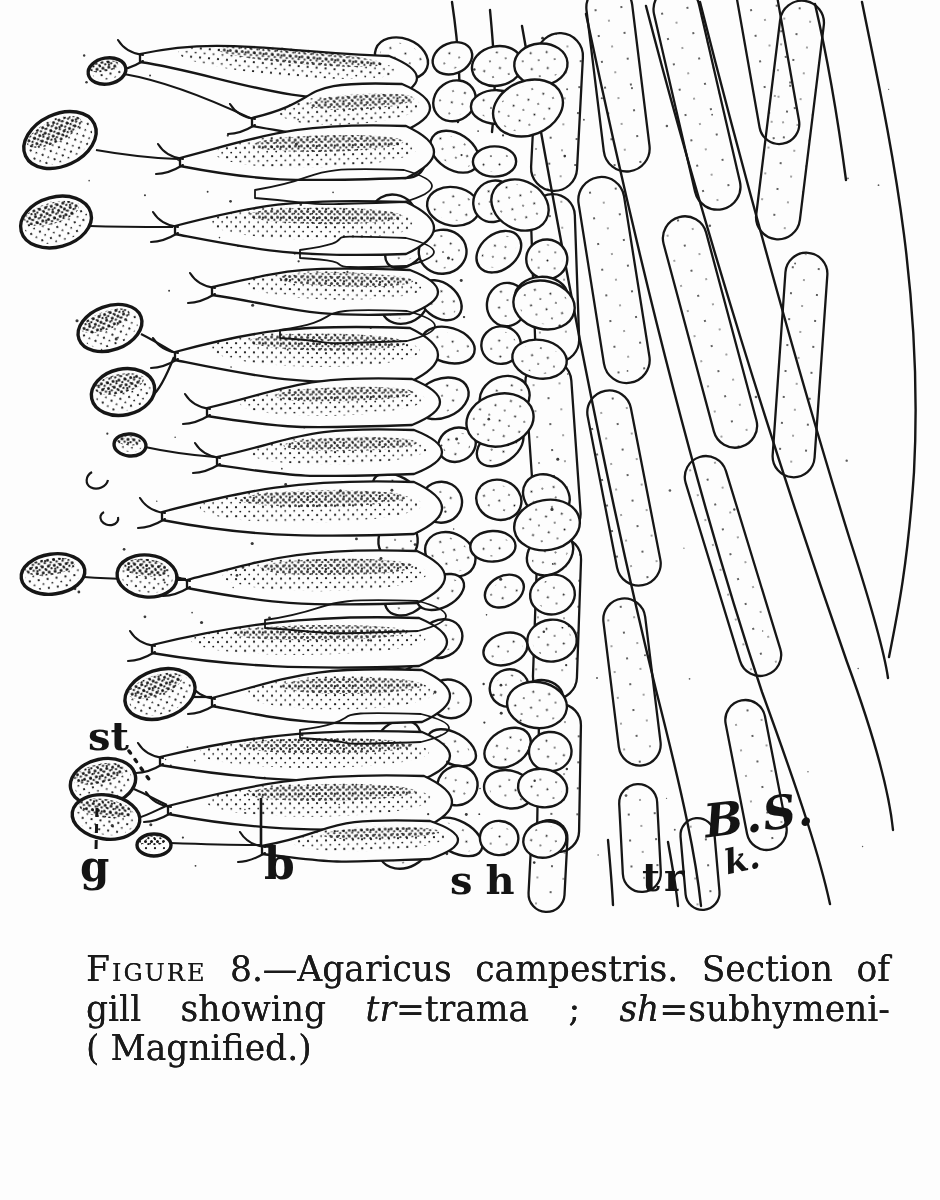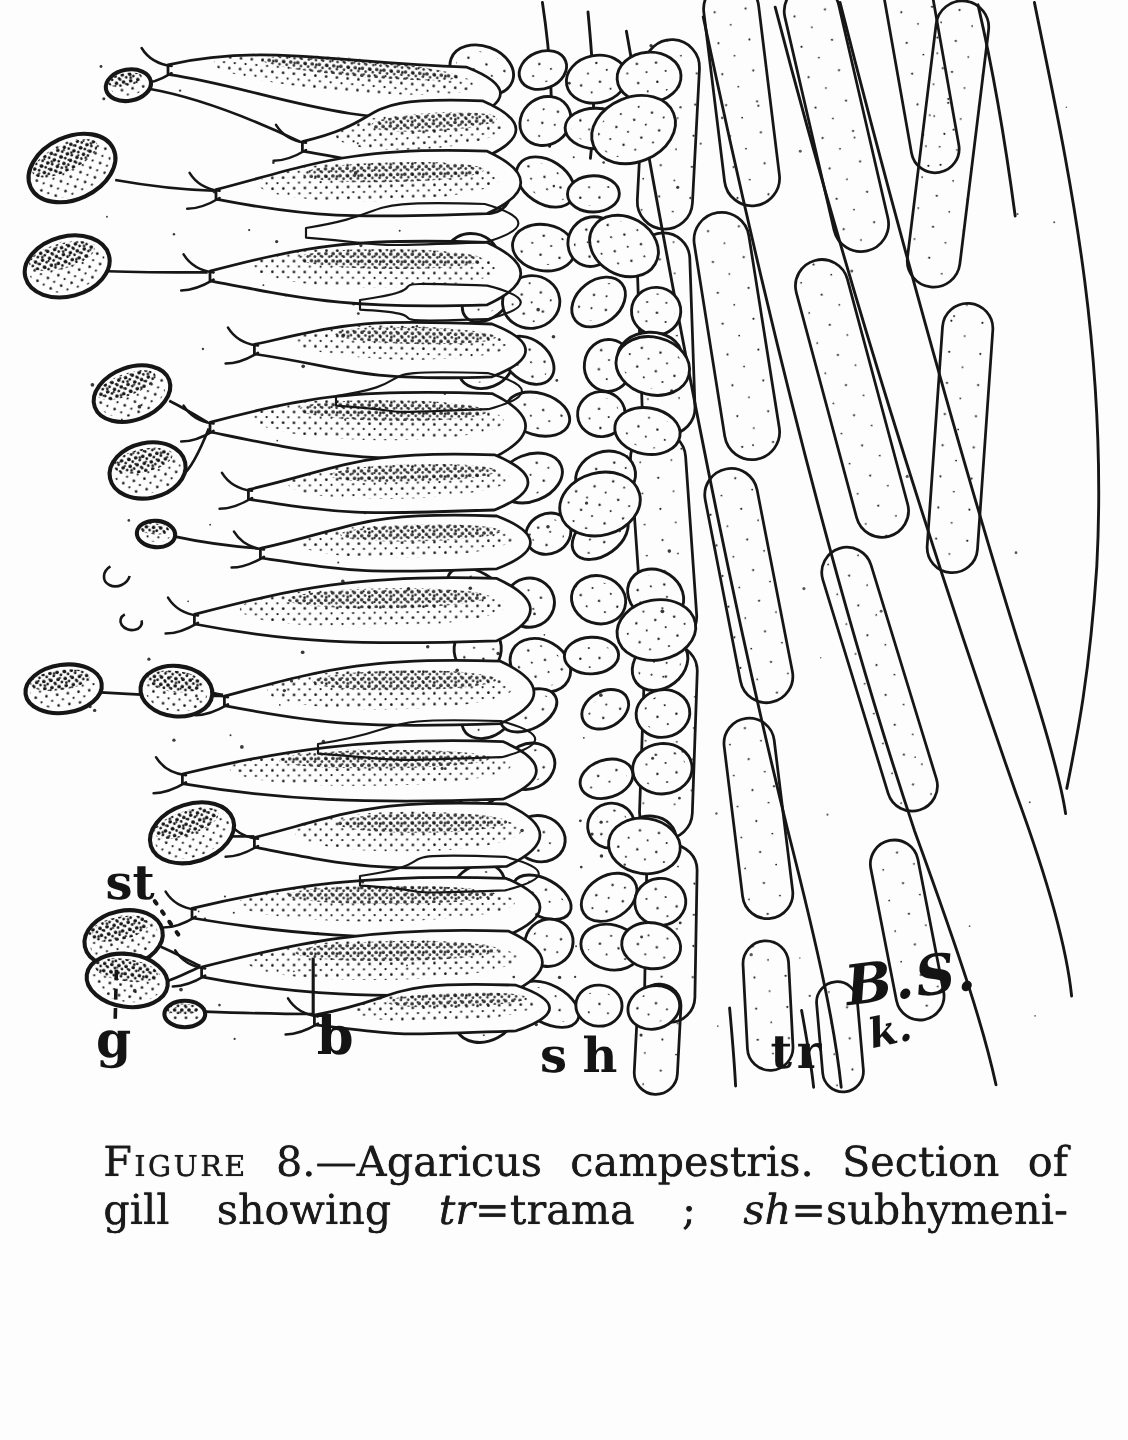--- a/index.html
+++ b/index.html
@@ -490,15 +490,16 @@
     <span class="lab" id="lab-b">b</span>
     <span class="lab" id="lab-sh">sh</span>
     <span class="lab" id="lab-tr">tr</span>
     <span class="sig" id="sig-1">B.S.</span>
     <span class="sig" id="sig-2">k.</span>
   </div>
 
   <figcaption class="caption">
     <div class="cl"><span class="sc">Figure</span> <span>8.—Agaricus campestris.</span> <span>Section of</span></div>
     <div class="cl indent"><span>gill showing</span> <span class="it">tr</span><span>=trama ;</span> <span class="it">sh</span><span>=subhymeni-</span></div>
+    <div class="cl indent last"><span>( Magnified.)</span></div>
   </figcaption>
 
 </div>
 
 </body></html>

